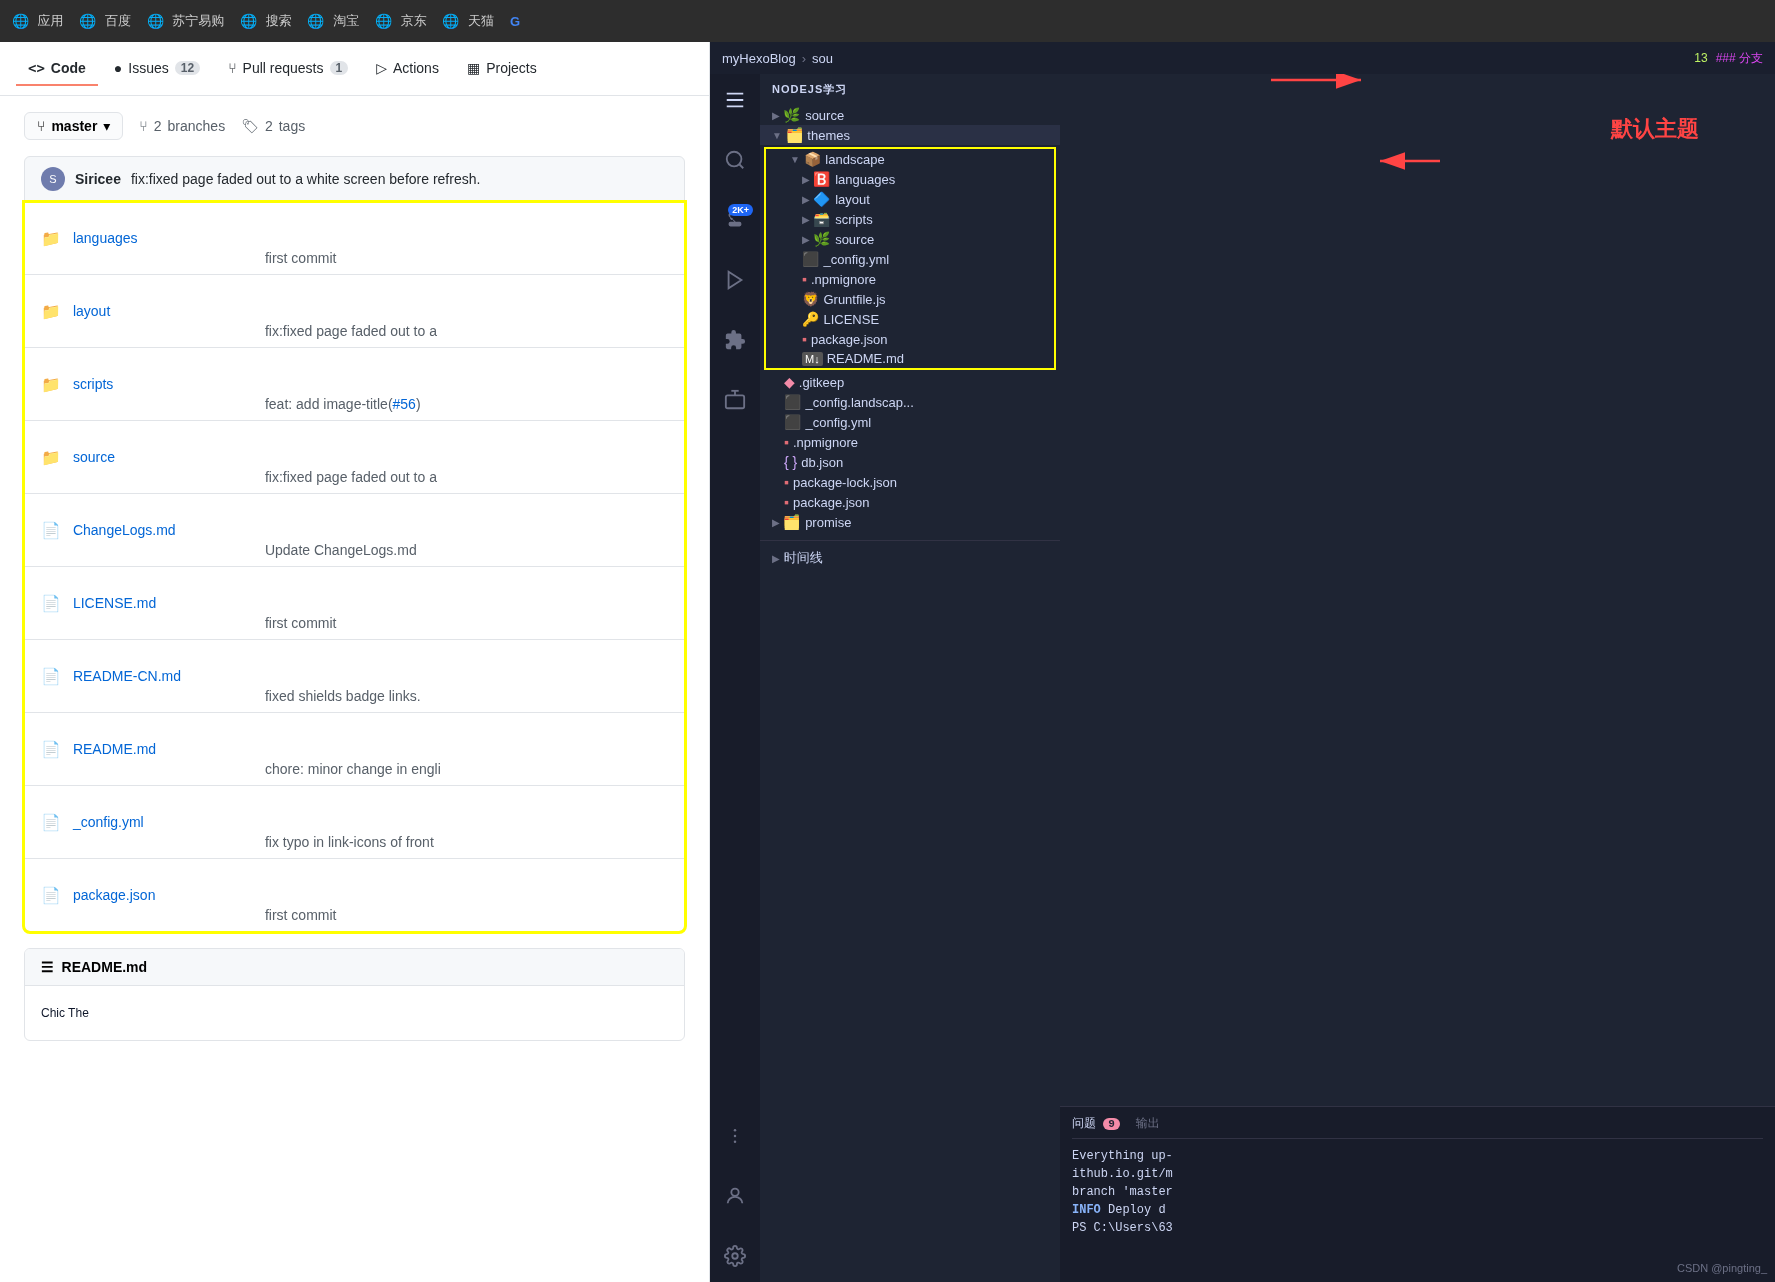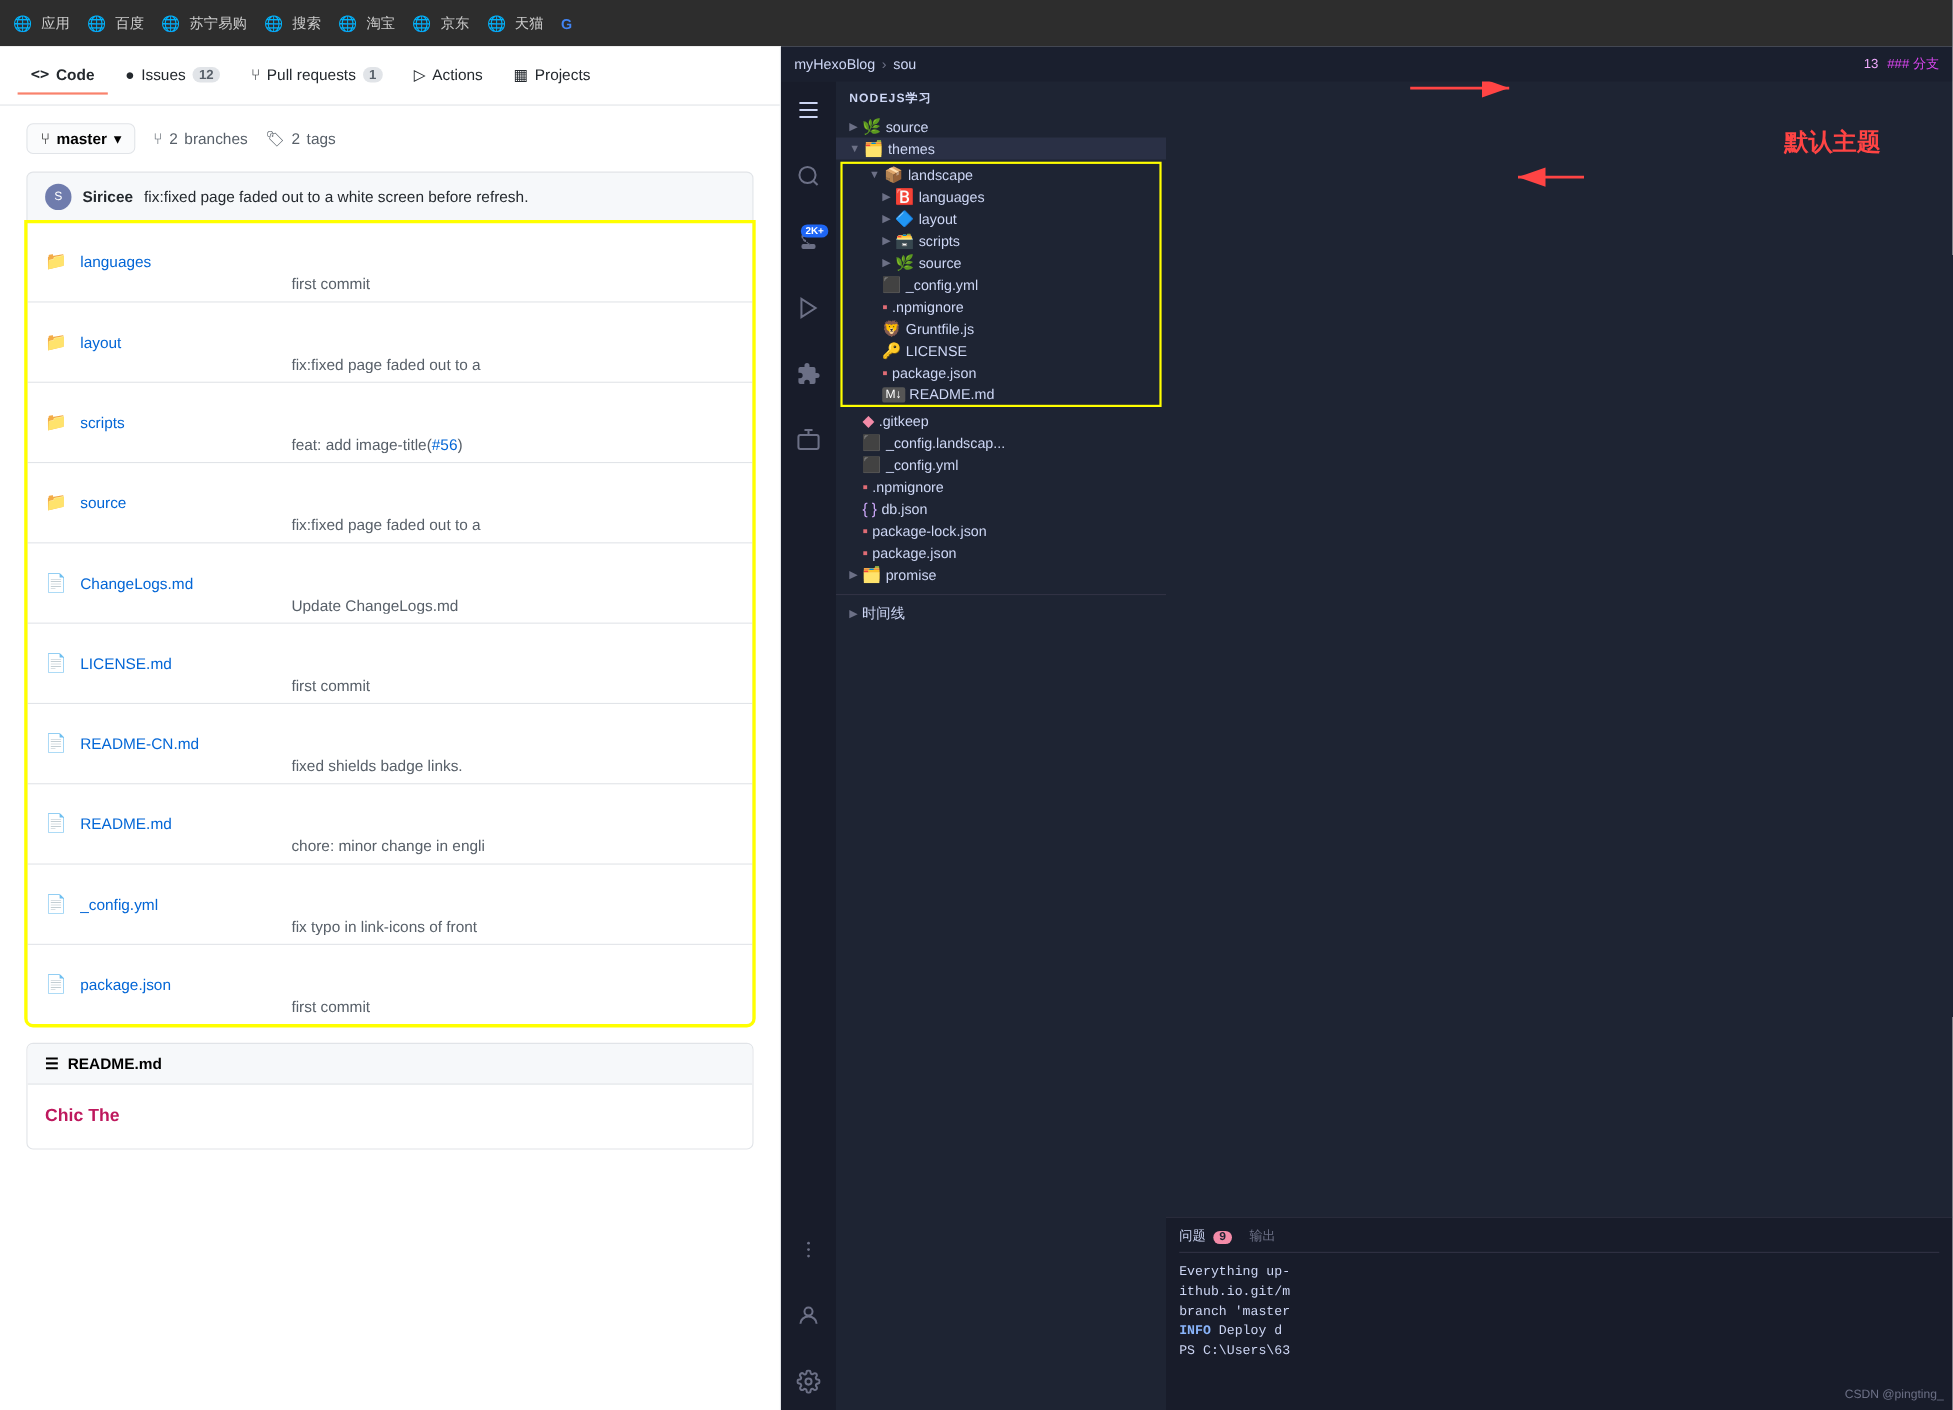--- a/index.html
+++ b/index.html
@@ -182,23 +182,23 @@
       align-items: center;
       gap: 8px;
       padding: 10px 16px;
       background: #f6f8fa;
       border-bottom: 1px solid #e1e4e8;
       font-size: 14px;
       font-weight: 600;
     }
     .readme-body {
       padding: 20px 16px;
-      font-size: 16px;
-      color: #be185d;
-      font-weight: 700;
+      font-size: 12px;
+      color: #0f172a;
+      font-weight: 400;
     }
 
     
     .vscode-panel {
       flex: 1;
       background: #1e2433;
       display: flex;
       flex-direction: column;
       overflow: hidden;
     }
@@ -517,21 +517,21 @@
 
   <div class="vscode-panel">
 
     <div class="vscode-titlebar">
       <div class="vscode-breadcrumb">
         <span>myHexoBlog</span>
         <span style="color:#6c7086;">›</span>
         <span>sou</span>
       </div>
       <div style="margin-left:auto; display:flex; gap:8px; align-items:center;">
-        <span style="color:#f0abfc;">13</span>
+        <span style="color:#bef264;">13</span>
         <span style="color:#d946ef;">### 分支</span>
       </div>
     </div>
 
     <div class="vscode-body">
 
       <div class="activity-bar">
         <div class="activity-icon active" title="Explorer">
           <svg width="22" height="22" viewBox="0 0 24 24" fill="currentColor">
               <path d="M3 4h18v2H3V4zm0 7h18v2H3v-2zm0 7h18v2H3v-2z"></path>
@@ -709,21 +709,21 @@
           <div class="tree-item indent-1">
             <span class="tree-chevron">▶</span>
             <span>时间线</span>
           </div>
         </div>
 
       </div>
 
       <div style="flex:1; display:flex; flex-direction:column; position:relative;">
 
-        <div style="position:absolute; top:40px; right:65px; z-index:100; display:flex; align-items:center; gap:8px;">
+        <div style="position:absolute; top:40px; right:76px; z-index:100; display:flex; align-items:center; gap:8px;">
 
           <div style="position:absolute; top:-80px; left:-220px; display:flex; align-items:center; gap:0;">
             <svg width="120" height="60" viewBox="0 0 120 60" style="position:absolute; top:16px; left:-130px;">
               <defs>
                   <marker id="arrowhead" markerWidth="10" markerHeight="7" refX="10" refY="3.5" orient="auto">
                 <polygon points="0 0, 10 3.5, 0 7" fill="#ff4444"></polygon>
               </marker>
                 </defs>
               <line x1="10" y1="30" x2="100" y2="30" stroke="#ff4444" stroke-width="2.5" marker-end="url(#arrowhead)"></line>
             </svg>

